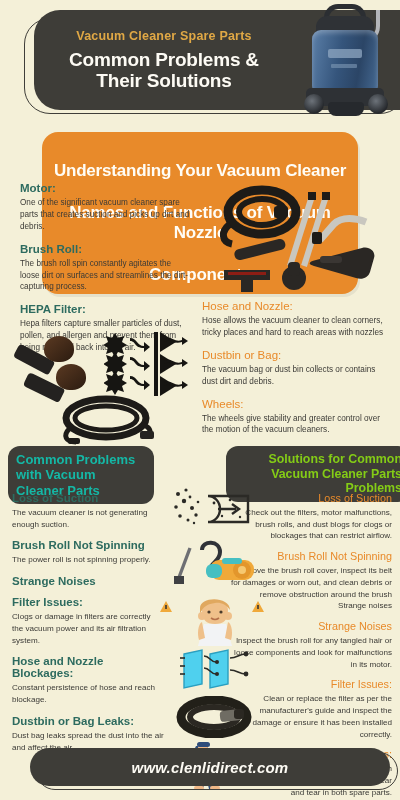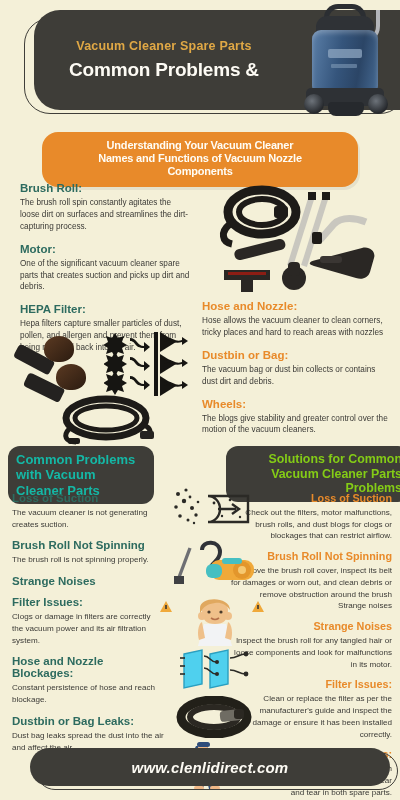--- a/index.html
+++ b/index.html
@@ -76,30 +76,31 @@
   }
 
   
   .banner{
     position:absolute; left:42px; top:132px; width:316px;
     background:#e88a2a; border-radius:16px;
     padding:7px 10px 9px; text-align:center;
     box-shadow:2px 3px 0 rgba(0,0,0,.06);
   }
   .banner-text{
-    color:#fffdf6; font-size:11px; font-weight:bold; line-height:1.17;
+    color:#fffdf6; font-size:17px; font-weight:bold; line-height:1.17;
     letter-spacing:-.2px;
+    margin-top:22px;
   }
 
   
   .comp-left{ position:absolute; left:20px; top:182px; width:172px; }
   .comp-right{ position:absolute; left:202px; top:300px; width:186px; }
 
   h3.green-h{ color:#2d6b5f; font-size:11.5px; font-weight:bold; margin-bottom:3px; }
-  h3.orange-h{ color:#e88a2a; font-size:11.5px; font-weight:bold; margin-bottom:3px; }
+  h3.orange-h{ color:#e88a2a; font-size:11.5px; font-weight:normal; margin-bottom:3px; }
   p.body{ color:#3b3a36; font-size:8.2px; line-height:1.45; }
   .blk{ margin-bottom:10px; }
 
   
   .brushes{ position:absolute; left:14px; top:330px; width:96px; height:72px; }
   .brush{ position:absolute; }
   .brush .stick{
     position:absolute; width:40px; height:15px; background:#242220;
     border-radius:4px 3px 3px 4px;
   }
@@ -177,20 +178,21 @@
 
 <div class="page">
 
   <div class="header-wrap">
     <div class="header-outline"></div>
     <div class="header-band">
       <div class="header-inner">
         <div class="kicker">Vacuum Cleaner Spare Parts</div>
         <div class="header-title">
           <div>Common Problems &amp;</div>
+          <div>Their Solutions</div>
         </div>
       </div>
     </div>
 
     <div class="vac-photo">
       <div class="vac-handle"></div>
       <div class="vac-hose"></div>
       <div class="vac-top"></div>
       <div class="vac-body"></div>
       <div class="vac-label"></div>
@@ -203,45 +205,45 @@
   </div>
 
   <div class="banner">
     <div class="banner-text">Understanding Your Vacuum Cleaner</div>
     <div class="banner-text">Names and Functions of Vacuum Nozzle</div>
     <div class="banner-text">Components</div>
   </div>
 
   <div class="comp-left">
     <div class="blk">
+      <h3 class="green-h">Motor:</h3>
+      <p class="body">One of the significant vacuum cleaner spare parts that creates suction and picks up dirt and debris.</p>
+    </div>
+    <div class="blk">
       <h3 class="green-h">Brush Roll:</h3>
       <p class="body">The brush roll spin constantly agitates the loose dirt on surfaces and streamlines the dirt-capturing process.</p>
     </div>
     <div class="blk">
-      <h3 class="green-h">Motor:</h3>
-      <p class="body">One of the significant vacuum cleaner spare parts that creates suction and picks up dirt and debris.</p>
-    </div>
-    <div class="blk">
       <h3 class="green-h">HEPA Filter:</h3>
       <p class="body">Hepa filters capture smaller particles of dust, pollen, and allergen and prevent them from being released back into the air.</p>
     </div>
   </div>
 
   <div class="comp-right">
     <div class="blk">
       <h3 class="orange-h">Hose and Nozzle:</h3>
       <p class="body">Hose allows the vacuum cleaner to clean corners, tricky places and hard to reach areas with nozzles</p>
     </div>
     <div class="blk">
       <h3 class="orange-h">Dustbin or Bag:</h3>
       <p class="body">The vacuum bag or dust bin collects or contains dust dirt and debris.</p>
     </div>
     <div class="blk">
       <h3 class="orange-h">Wheels:</h3>
-      <p class="body">The blogs give stability and greater control over the motion of the vacuum cleaners.</p>
+      <p class="body">The wheels give stability and greater control over the motion of the vacuum cleaners.</p>
     </div>
   </div>
 
   <div class="brushes">
     <div class="brush one">
       <div class="stick"></div>
       <div class="head"></div>
     </div>
     <div class="brush two">
       <div class="stick"></div>
@@ -305,25 +307,25 @@
       <rect x="104" y="72" width="22" height="7" rx="3" fill="#3a3633"></rect>
     </svg>
   </div>
 
   <div class="tab-left">Common Problems with Vacuum Cleaner Parts</div>
   <div class="tab-right">Solutions for Common Vacuum Cleaner Parts Problems</div>
 
   <div class="col-problems">
     <div class="blk">
       <h3 class="green-h">Loss of Suction</h3>
-      <p class="body">The vacuum cleaner is not generating creates suction.</p>
+      <p class="body">The vacuum cleaner is not generating enough suction.</p>
     </div>
     <div class="blk">
       <h3 class="green-h">Brush Roll Not Spinning</h3>
-      <p class="body">The brush roll is not spinning properly.</p>
+      <p class="body">The power roll is not spinning properly.</p>
     </div>
     <div class="blk">
       <h3 class="green-h">Strange Noises</h3>
     </div>
     <div class="blk">
       <h3 class="green-h">Filter Issues:</h3>
       <p class="body">Clogs or damage in filters are correctly the vacuum power and its air filtration system.</p>
     </div>
     <div class="blk">
       <h3 class="green-h">Hose and Nozzle Blockages:</h3>

